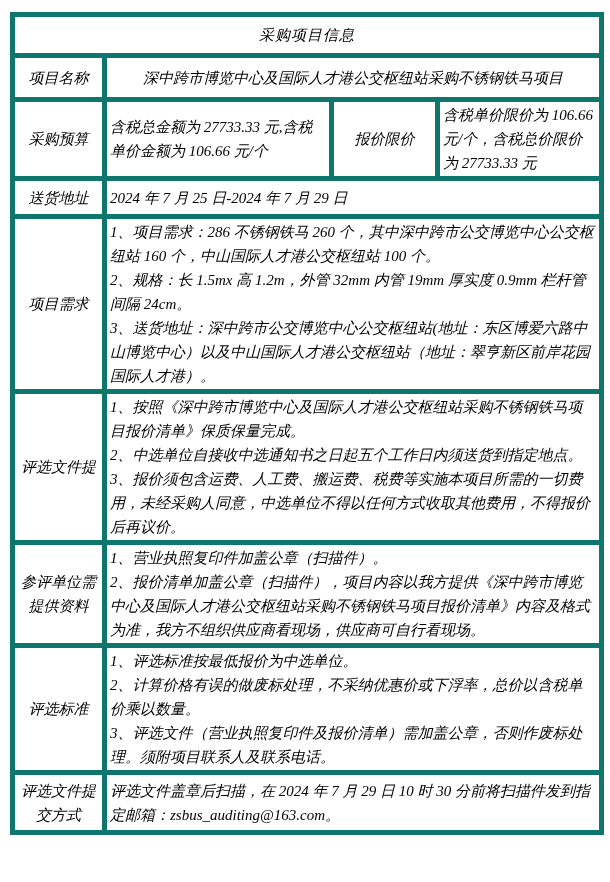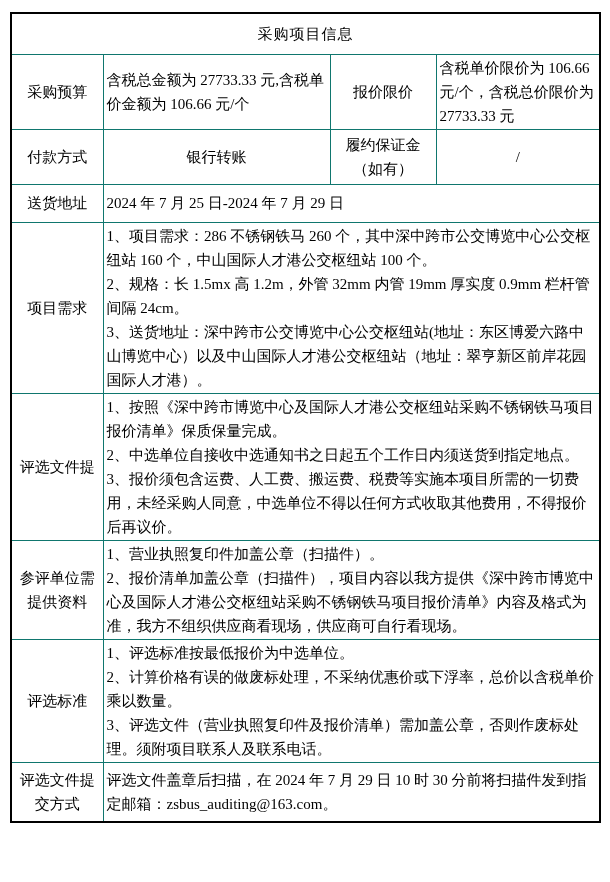--- a/index.html
+++ b/index.html
@@ -19,27 +19,28 @@
     box-sizing: border-box;
     padding: 12px 0 0 10px;
   }
   table.doc {
     border-collapse: collapse;
     table-layout: fixed;
     width: 589px;
     border: 2px solid #000;
   }
   table.doc td, table.doc th {
-    border: 1px solid #0f766e;
+    border: 5px solid #0f766e;
     box-sizing: border-box;
     font-size: 15px;
     line-height: 24px;
     font-weight: normal;
     vertical-align: middle;
     overflow: hidden;
+    font-style: italic;
   }
   .title-cell {
     text-align: center;
     font-weight: bold;
     font-size: 19px;
     letter-spacing: 1px;
     padding: 2px;
   }
   .lbl {
     text-align: center;
@@ -79,36 +80,33 @@
       <col style="width:227px">
       <col style="width:106px">
       <col style="width:164px">
     </colgroup>
 
     <tbody>
         <tr class="r-title">
       <th class="title-cell" colspan="4">采购项目信息</th>
     </tr>
 
+    <tr class="r-name">
+      <td class="lbl">项目名称</td>
+      <td class="val-center" colspan="3">深中跨市博览中心及国际人才港公交枢纽站采购不锈钢铁马项目</td>
+    </tr>
 
     <tr class="r-budget">
       <td class="lbl">采购预算</td>
       <td class="val">含税总金额为 27733.33 元,含税单价金额为 106.66 元/个</td>
       <td class="lbl">报价限价</td>
       <td class="val">含税单价限价为 106.66 元/个，含税总价限价为 27733.33 元</td>
     </tr>
 
 
-    <tr class="r-payment">
-      <td class="lbl">付款方式</td>
-      <td class="val-center">银行转账</td>
-      <td class="lbl">履约保证金
-（如有）</td>
-      <td class="val-center">/</td>
-    </tr>
 
     <tr class="r-notice">
       <td class="lbl">送货地址</td>
       <td class="val" colspan="3">2024 年 7 月 25 日-2024 年 7 月 29 日</td>
     </tr>
 
     <tr class="r-situation">
       <td class="lbl">项目需求</td>
       <td class="val" colspan="3">1、项目需求：286 不锈钢铁马 260 个，其中深中跨市公交博览中心公交枢纽站 160 个，中山国际人才港公交枢纽站 100 个。
 2、规格：长 1.5mx 高 1.2m，外管 32mm 内管 19mm 厚实度 0.9mm 栏杆管间隔 24cm。

